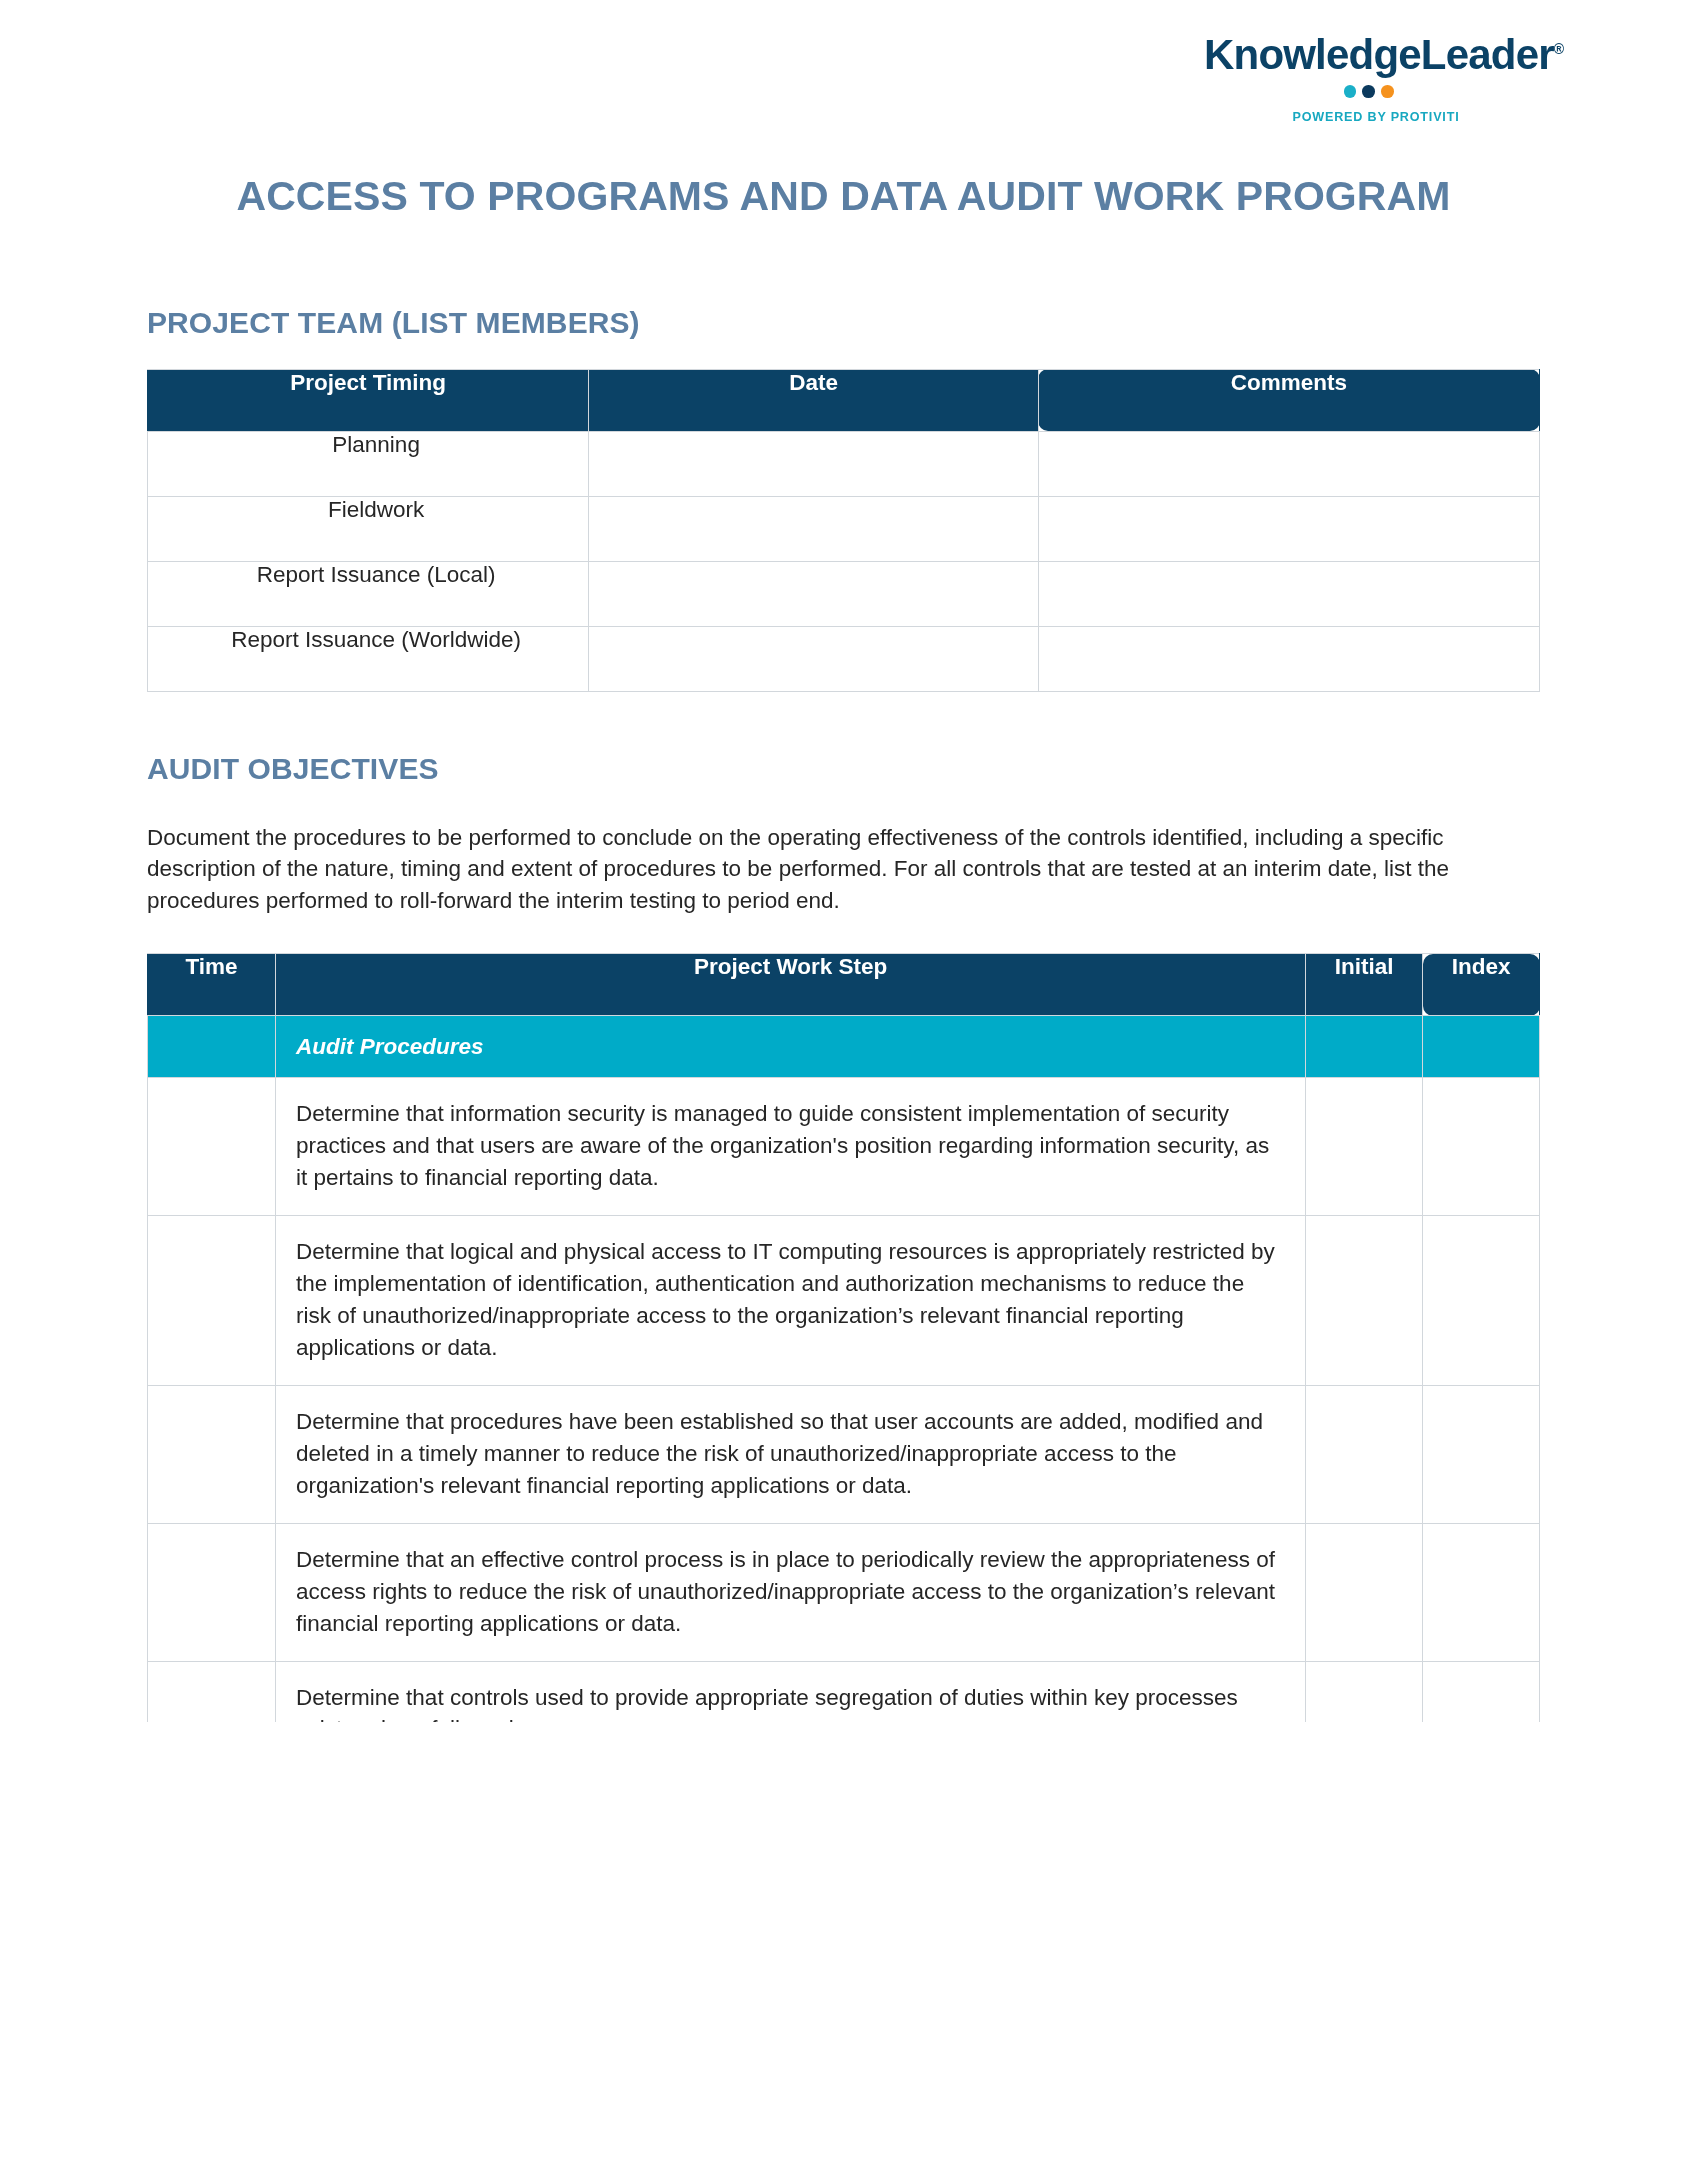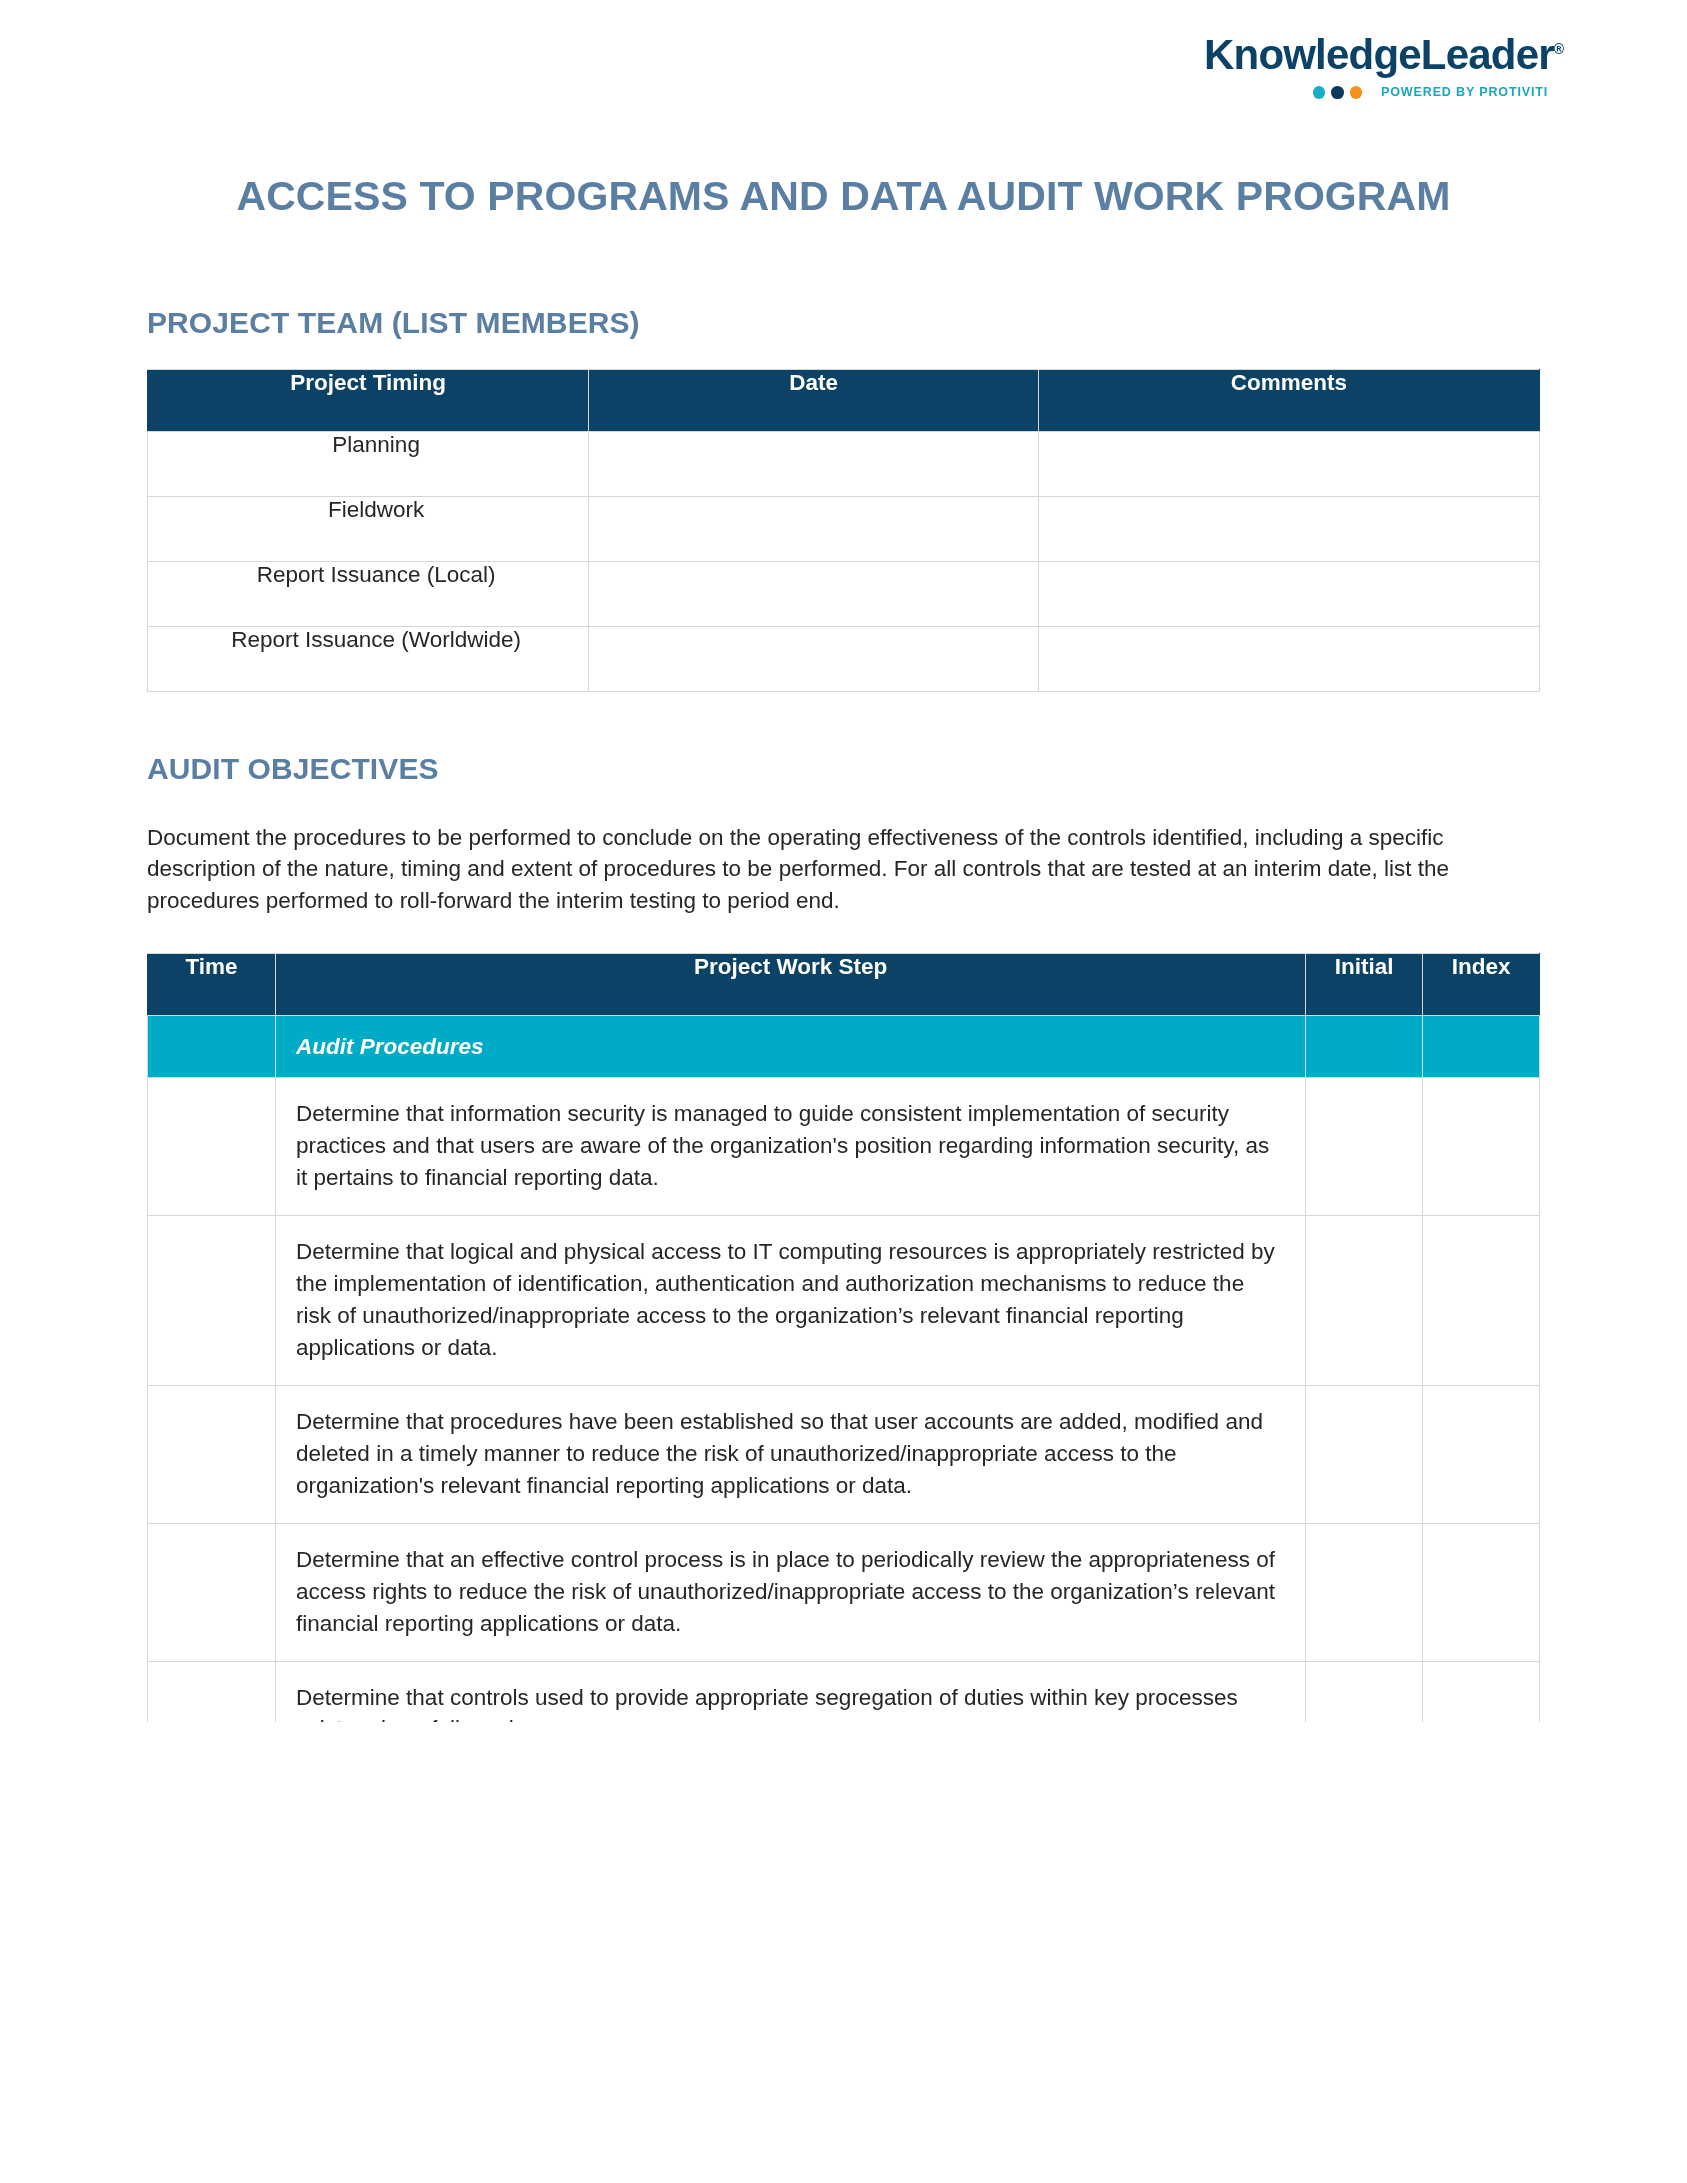--- a/index.html
+++ b/index.html
@@ -40,21 +40,22 @@
   .logo-wordmark .reg {
     font-size: 14px;
     vertical-align: super;
     font-weight: bold;
   }
   .logo-sub {
     margin-top: 9.3px;
     display: flex;
     align-items: center;
     justify-content: flex-end;
-    gap: 4px;
+    gap: 12px;
+    flex-direction: column;
   }
   .logo-dots {
     display: inline-flex;
     gap: 6px;
     margin-right: 14.6px;
   }
   .logo-dots i {
     display: block;
     width: 12.6px;
     height: 12.6px;
@@ -119,21 +120,21 @@
     font-weight: bold;
     text-align: center;
     height: 61px;
     border-color: #0B4266;
     border-left-color: #ffffff;
     border-right-color: #ffffff;
     vertical-align: middle;
     padding: 0 6.6px;
   }
   .thead-row th:first-child { border-left-color: #0B4266; margin-top: 32px; }
-  .thead-row th:last-child  { border-right-color: #0B4266; }
+  .thead-row th:last-child  { border-right-color: #0B4266; border-radius: 10px; }
 
   
   .tbl-timing td {
     height: 64px;
     font-size: 22.5px;
     color: #262626;
     vertical-align: middle;
   }
   .tbl-timing td.c-label { padding-left: 16px; text-align: center; }
 

